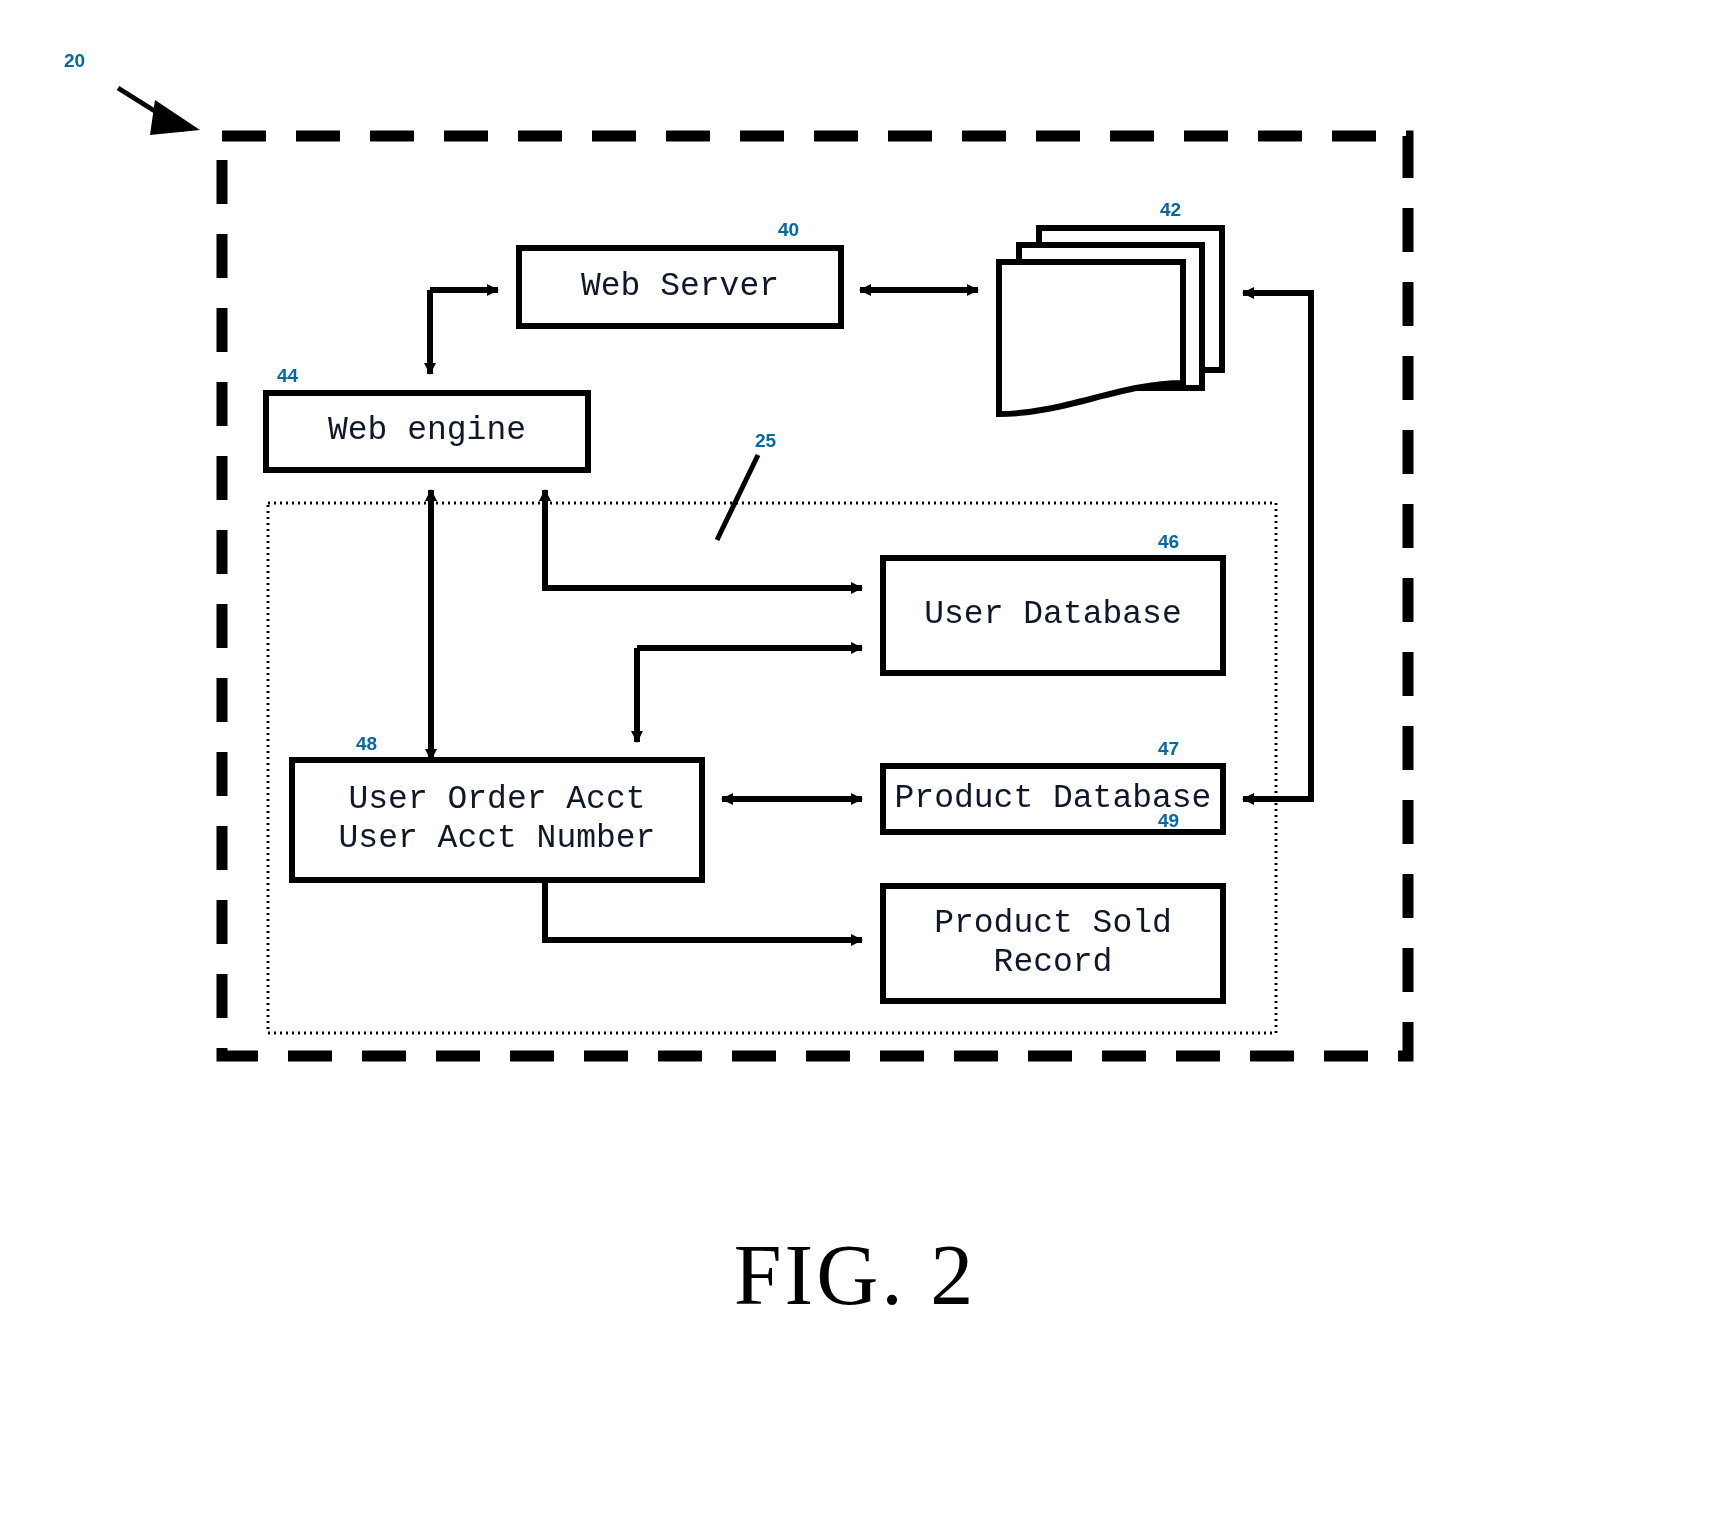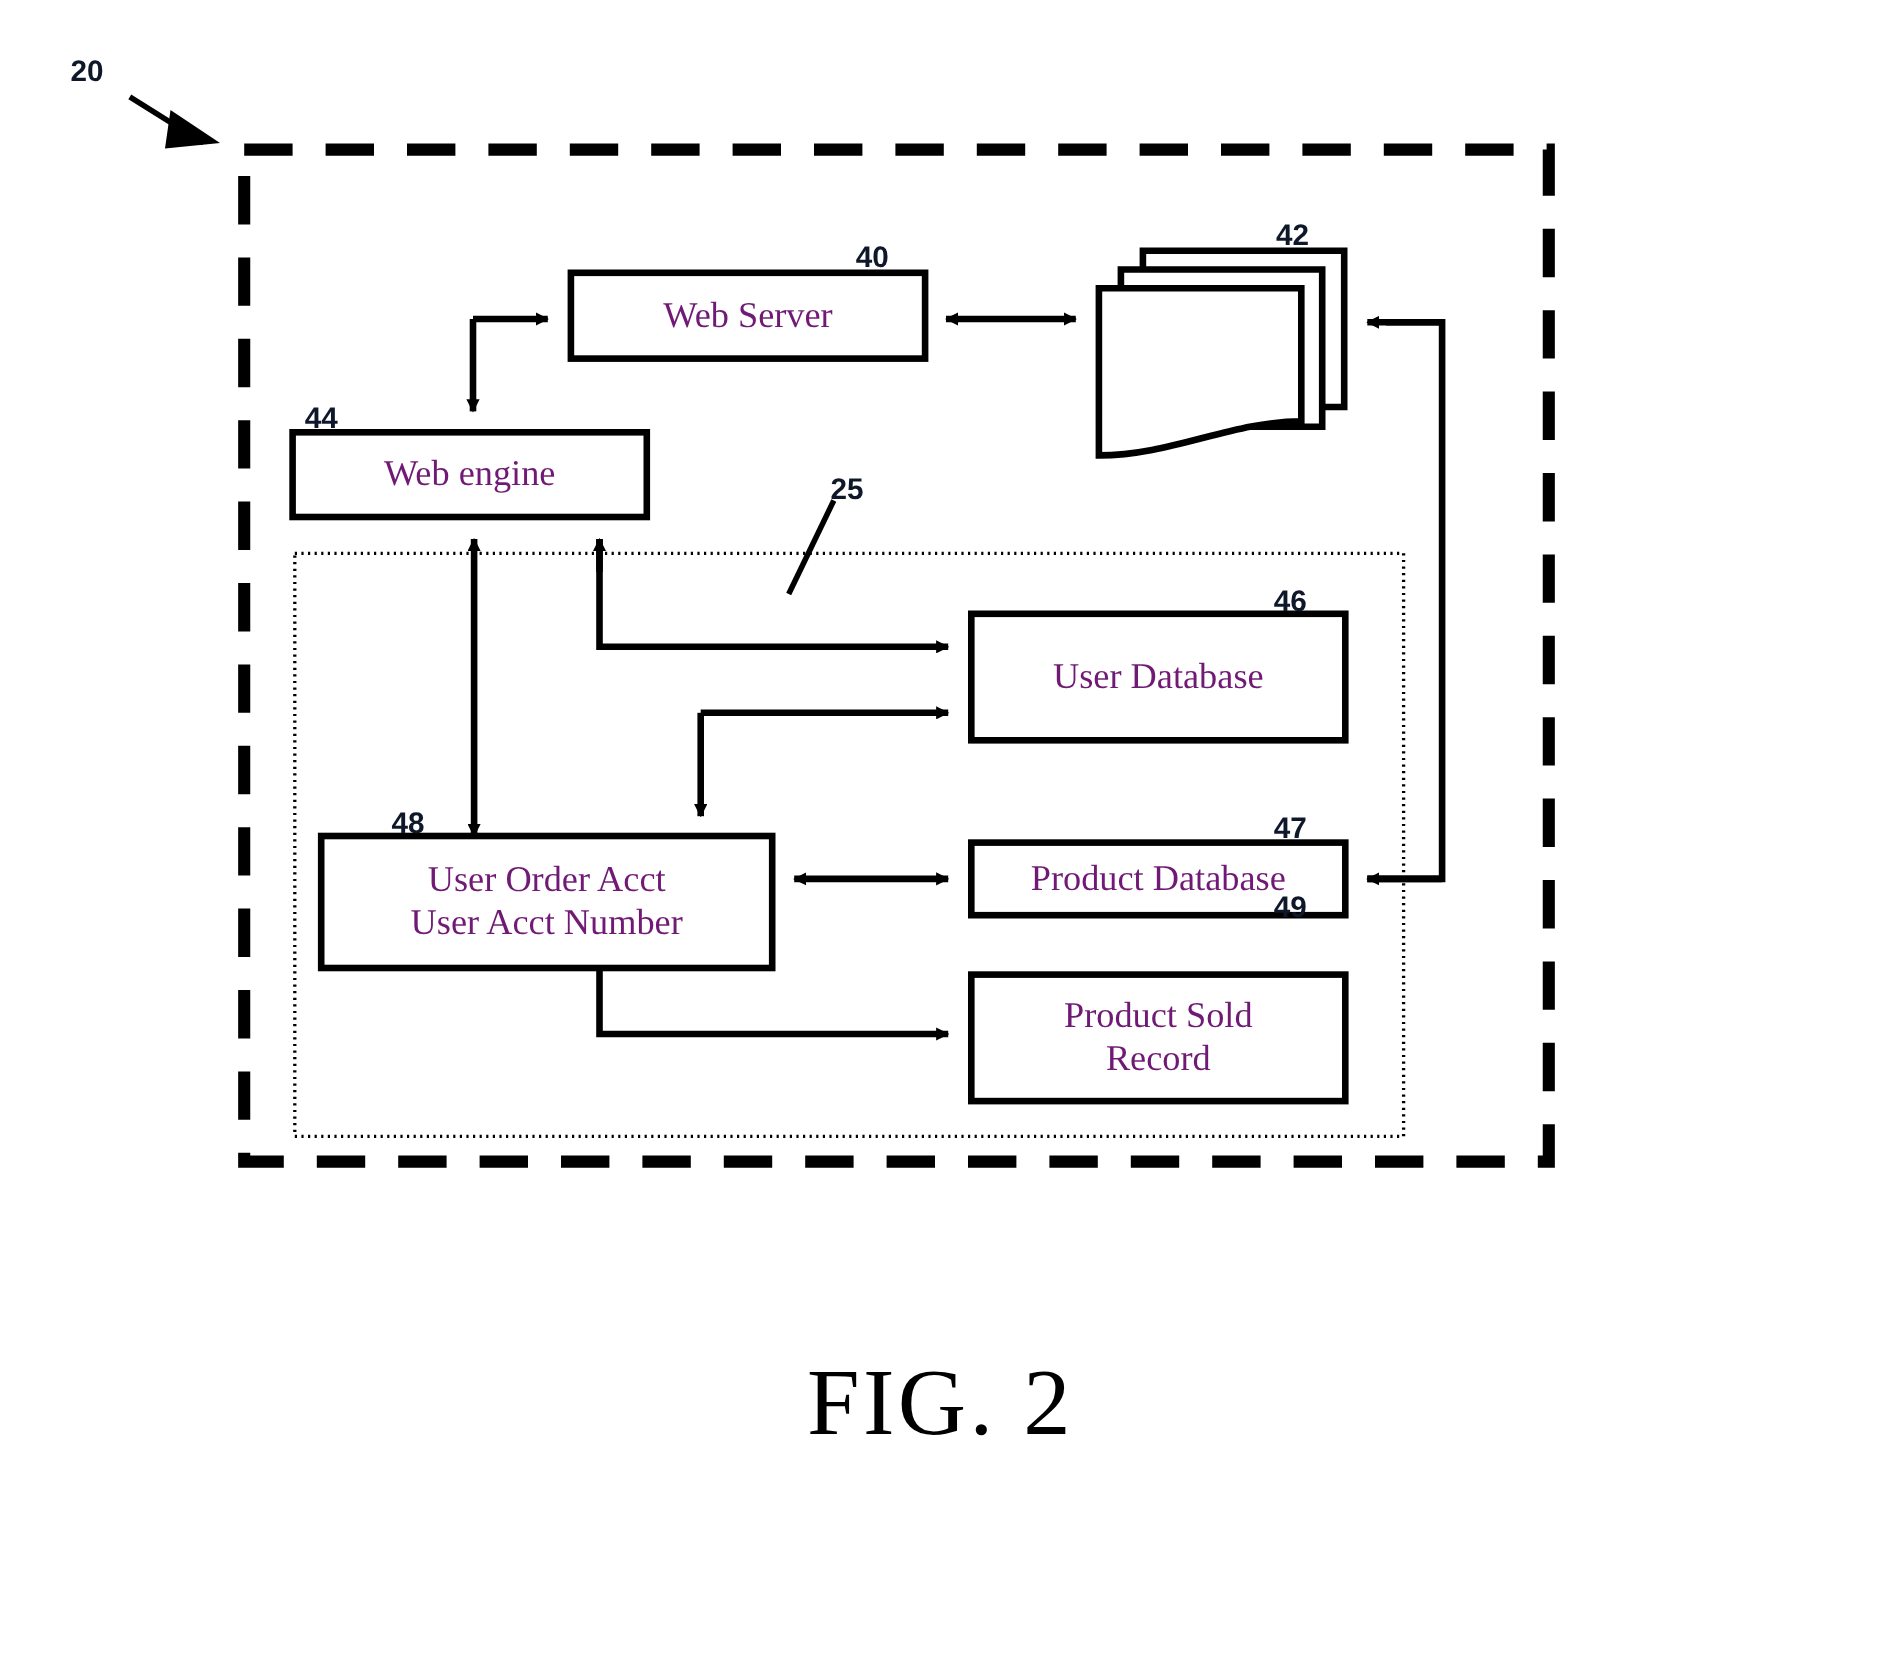--- a/index.html
+++ b/index.html
@@ -3,26 +3,26 @@
 <meta charset="utf-8">
 <style>
   html,body{margin:0;padding:0;background:#fff;}
   body{width:1710px;height:1514px;position:relative;overflow:hidden;
        font-family:"Liberation Serif","DejaVu Serif",serif;color:#000;}
   #stage{position:absolute;left:0;top:0;width:1710px;height:1514px;}
   svg{position:absolute;left:0;top:0;width:1710px;height:1514px;}
   .boxlabel{
      position:absolute;display:flex;align-items:center;justify-content:center;
      text-align:center;line-height:1.18;
-     font-family:Liberation Serif, serif;
-     font-size:33px;color:#701a75;pointer-events:none;
+     font-family:Liberation Mono, monospace;
+     font-size:33px;color:#0f172a;pointer-events:none;
   }
   .refnum{
      position:absolute;font-family:"Liberation Sans","DejaVu Sans",sans-serif;
-     font-weight:bold;font-size:27px;color:#0f172a;letter-spacing:0px;
+     font-weight:bold;font-size:19px;color:#0369a1;letter-spacing:0px;
   }
   .figcap{
      position:absolute;left:0;top:1225px;width:1710px;text-align:center;
      font-family:"Liberation Serif","DejaVu Serif",serif;
      font-size:86px;letter-spacing:3px;color:#000;
   }
 </style>
 </head>
 <body>
 

